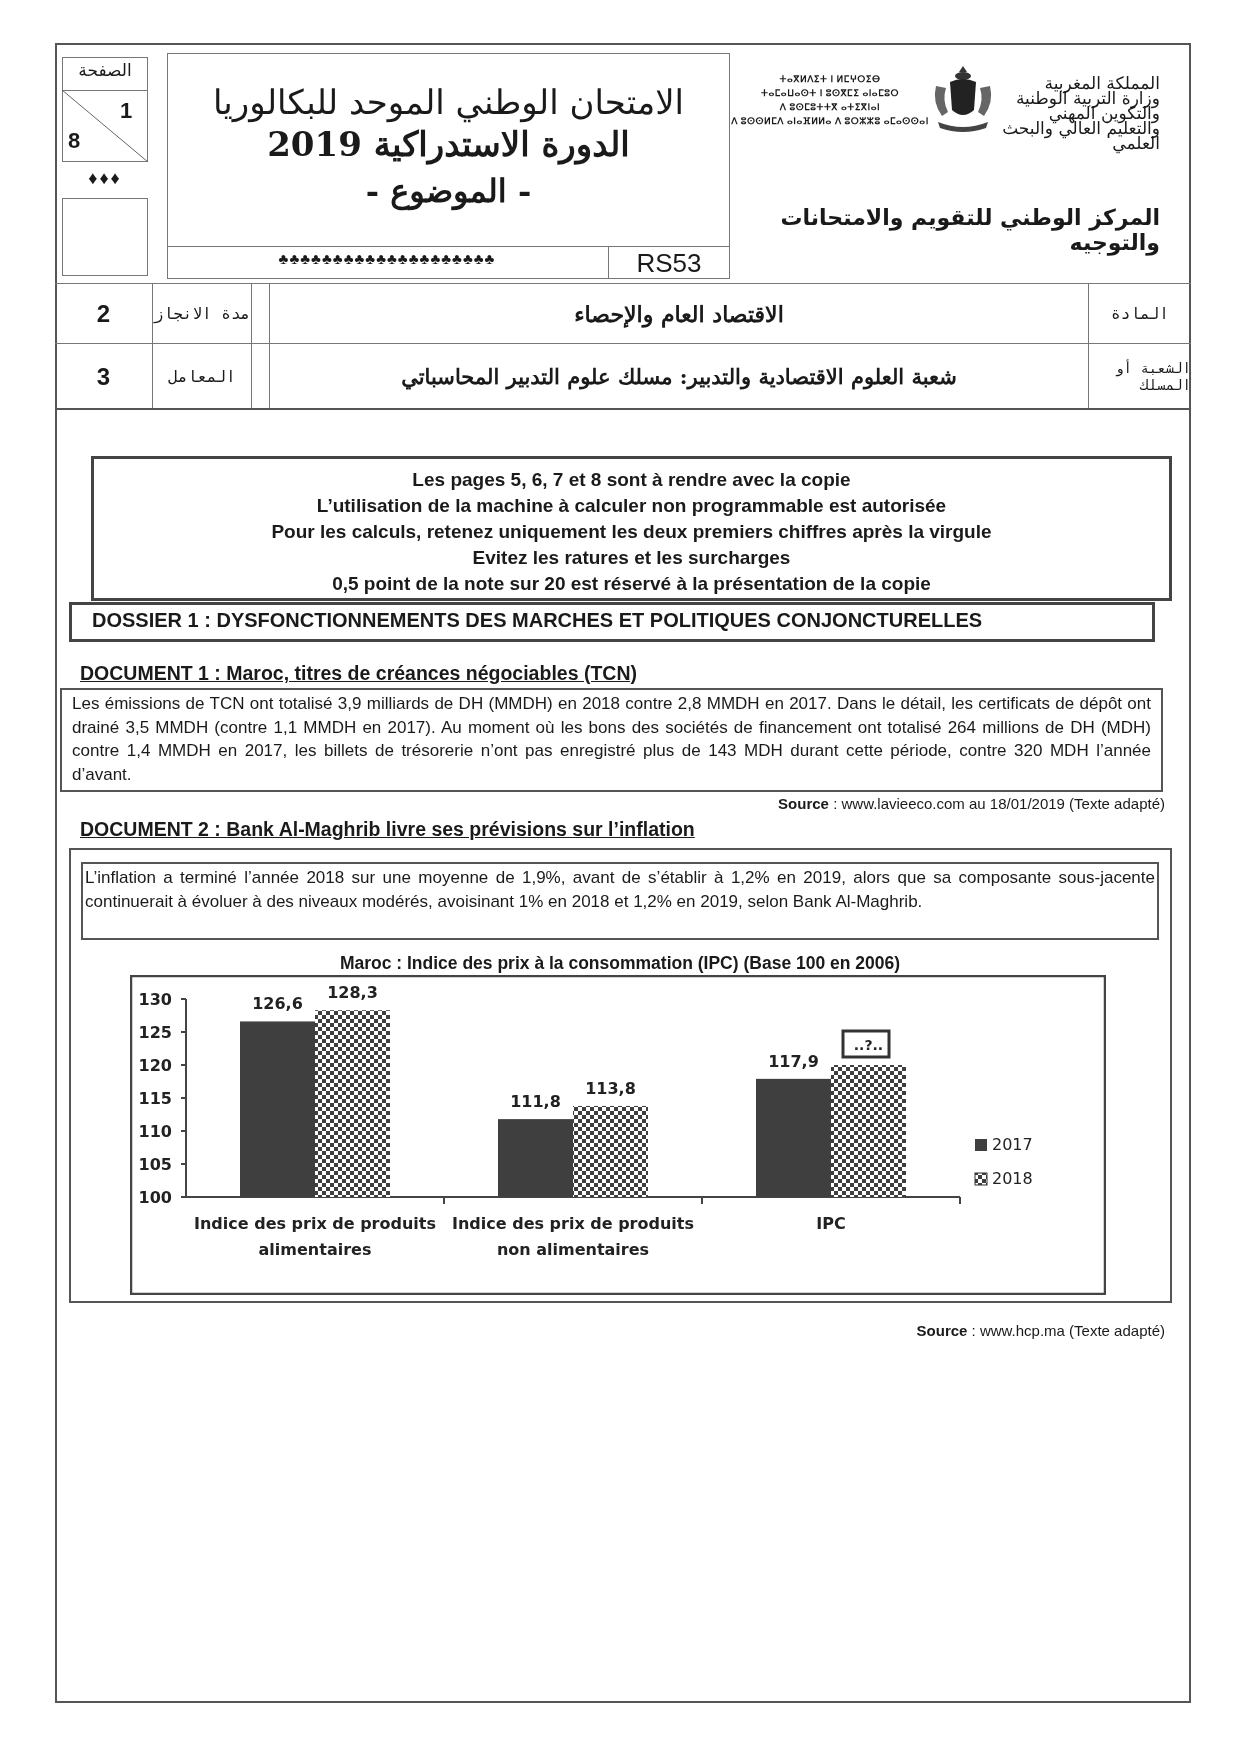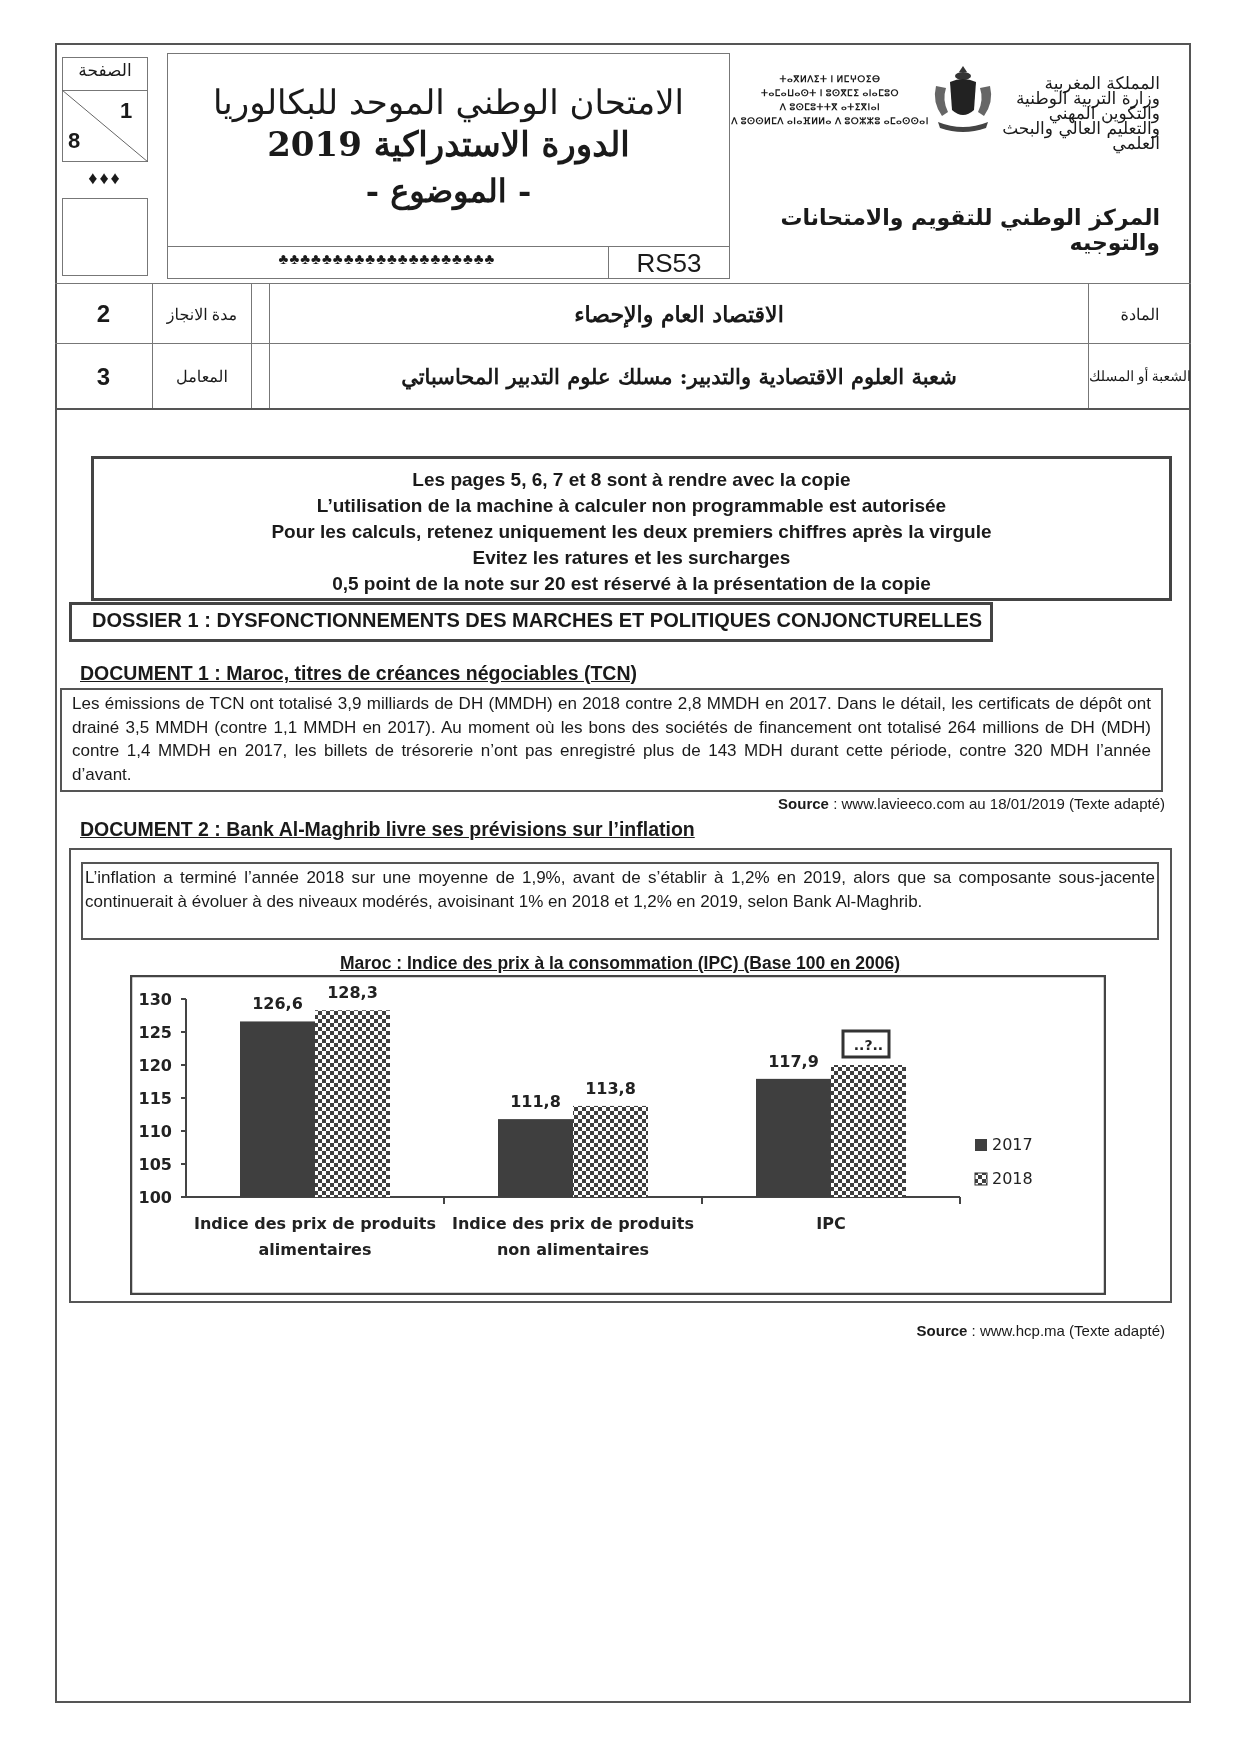--- a/index.html
+++ b/index.html
@@ -34,41 +34,41 @@
   .emblem { left: 928px; top: 62px; width: 70px; height: 75px; }
   .ministry { left: 1000px; top: 68px; width: 160px; direction: rtl; font-size: 17px; line-height: 15px; font-family: "DejaVu Serif", serif; margin-top: 8px; }
   .centre { left: 720px; top: 205px; width: 440px; text-align: right; direction: rtl; font-size: 22px; font-weight: bold; font-family: "DejaVu Sans", sans-serif; }
 
   
   .info { left: 55px; top: 283px; width: 1136px; height: 125px; }
   .info-row { position: absolute; left: 0; width: 1136px; height: 60px; border-top: 1px solid #777; }
   .cell { position: absolute; top: 0; height: 60px; display: flex; align-items: center; justify-content: center; box-sizing: border-box; }
   .cell.bl { border-left: 1px solid #777; }
   .num { font-size: 24px; font-weight: bold; }
-  .ar { direction: rtl; font-family: Liberation Serif, serif; font-size: 17px; }
+  .ar { direction: rtl; font-family: Liberation Mono, monospace; font-size: 17px; }
   .ar-big { direction: rtl; font-family: "DejaVu Serif", serif; font-size: 22px; font-weight: bold; }
 
   
   .instr { left: 91px; top: 456px; width: 1081px; height: 145px; border: 3px solid #444; text-align: center; padding-top: 8px; }
   .instr div { font-size: 19px; font-weight: bold; line-height: 26px; }
 
-  .dossier { left: 69px; top: 602px; width: 924px; height: 40px; border: 3px solid #444; padding: 4px 0 16px 20px; font-size: 20px; font-weight: bold; }
+  .dossier { left: 69px; top: 602px; width: 1086px; height: 40px; border: 3px solid #444; padding: 4px 0 16px 20px; font-size: 20px; font-weight: bold; }
 
   .doc-title { font-size: 19.5px; font-weight: bold; text-decoration: underline; }
   .doc1-title { left: 80px; top: 662px; }
   .doc1-box { left: 60px; top: 688px; width: 1103px; height: 104px; border: 2px solid #555; padding: 2px 10px; font-size: 17px; line-height: 23.5px; text-align: justify; }
   .src1 { left: 600px; top: 795px; width: 565px; text-align: right; font-size: 15px; }
   .doc2-title { left: 80px; top: 818px; }
 
   .doc2-outer { left: 69px; top: 848px; width: 1103px; height: 455px; border: 2px solid #555; }
   .doc2-text { left: 81px; top: 862px; width: 1078px; height: 78px; border: 2px solid #555; padding: 2px 2px; font-size: 17px; line-height: 23.5px; text-align: justify; }
   .src2 { left: 600px; top: 1322px; width: 565px; text-align: right; font-size: 15px; }
   .b { font-weight: bold; }
 
-  .chart-title { left: 81px; top: 953px; width: 1078px; text-align: center; font-size: 17.5px; font-weight: bold; text-decoration: underline; }
+  .chart-title { left: 81px; top: 953px; width: 1078px; text-align: center; font-size: 17.5px; font-weight: bold; }
   .chart-svg { left: 130px; top: 975px; width: 976px; height: 320px; }
   svg text { font-family: "DejaVu Sans", sans-serif; }
 </style>
 </head>
 <body>
 
 <div class="abs frame"></div>
 
 <div class="abs pg-box"></div>
 <div class="abs pg-label">الصفحة</div>

